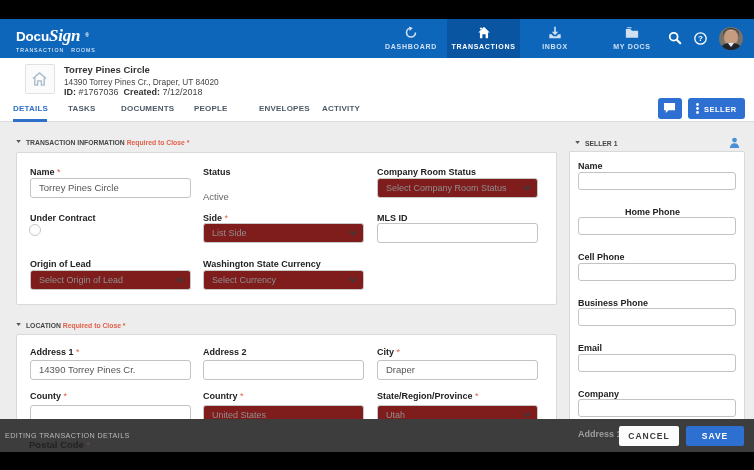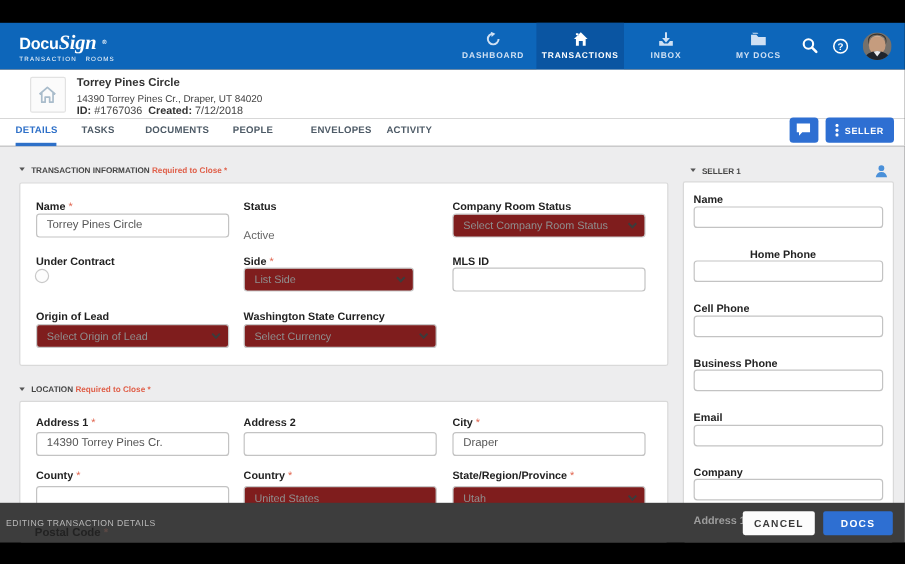--- a/index.html
+++ b/index.html
@@ -165,21 +165,21 @@
     <div class="lbl" style="left:203px;top:45px;">Status</div>
     <div class="plain" style="left:203px;top:58px;">Active</div>
     <div class="lbl" style="left:377px;top:45px;">Company Room Status</div>
     <div class="sel" style="left:377px;top:56px;width:161px;height:20px;">Select Company Room Status<svg class="chev" width="8" height="6" viewBox="0 0 8 6">
           <path d="M0.8 1 L4 4.4 L7.2 1" fill="none" stroke="#3c3c3c" stroke-width="1.7"></path>
         </svg></div>
 
     <div class="lbl" style="left:30px;top:91px;">Under Contract</div>
     <div class="radio" style="left:29px;top:102px;"></div>
     <div class="lbl" style="left:203px;top:91px;">Side <span class="ast">*</span></div>
-    <div class="sel" style="left:203px;top:101px;width:142px;height:20px;">List Side<svg class="chev" width="8" height="6" viewBox="0 0 8 6">
+    <div class="sel" style="left:203px;top:101px;width:161px;height:20px;">List Side<svg class="chev" width="8" height="6" viewBox="0 0 8 6">
           <path d="M0.8 1 L4 4.4 L7.2 1" fill="none" stroke="#3c3c3c" stroke-width="1.7"></path>
         </svg></div>
     <div class="lbl" style="left:377px;top:91px;">MLS ID</div>
     <div class="inp" style="left:377px;top:101px;width:161px;height:20px;"></div>
 
     <div class="lbl" style="left:30px;top:137px;">Origin of Lead</div>
     <div class="sel" style="left:30px;top:148px;width:161px;height:20px;">Select Origin of Lead<svg class="chev" width="8" height="6" viewBox="0 0 8 6">
           <path d="M0.8 1 L4 4.4 L7.2 1" fill="none" stroke="#3c3c3c" stroke-width="1.7"></path>
         </svg></div>
     <div class="lbl" style="left:203px;top:137px;">Washington State Currency</div>
@@ -226,17 +226,17 @@
     <div class="inp" style="left:578px;top:232px;width:158px;height:18px;"></div>
     <div class="lbl" style="left:578px;top:267px;">Company</div>
     <div class="inp" style="left:578px;top:277px;width:158px;height:18px;"></div>
   </div>
 
   <div class="abs obar">
     <div class="txt">EDITING TRANSACTION DETAILS</div>
     <div class="ghost1">Postal Code <span style="color:#5d4a46;">*</span></div>
     <div class="ghost2">Address 1</div>
     <div class="cancel">CANCEL</div>
-    <div class="save">DOCS</div>
+    <div class="save">SAVE</div>
   </div>
   <div class="abs botblack"></div>
 
 </div>
 
 </body></html>

